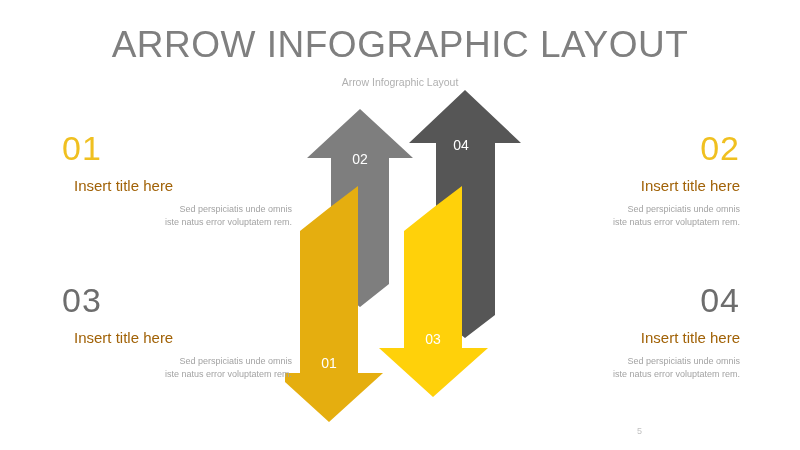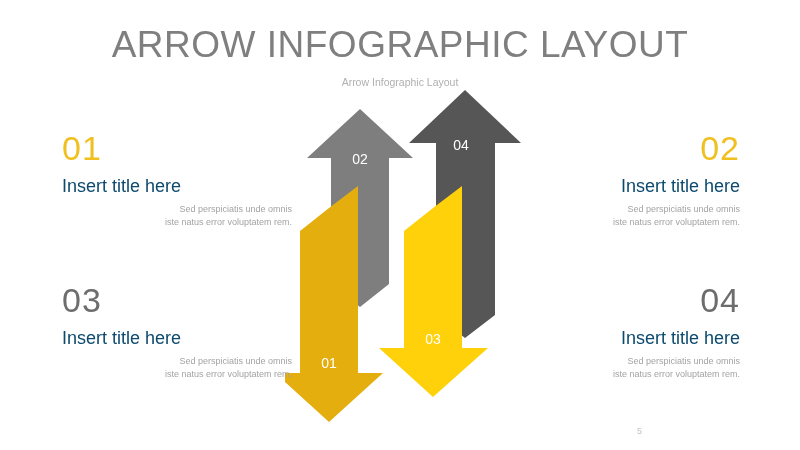--- a/index.html
+++ b/index.html
@@ -58,24 +58,25 @@
     font-size: 34px;
     line-height: 40px;
     font-weight: 400;
     letter-spacing: 1px;
   }
   .num.gold { color: #f0c020; }
   .num.gray { color: #6d6d6d; }
 
   .block .head {
     margin-top: 10px;
-    font-size: 18px;
-    color: #0c4a6e;
+    font-size: 15px;
+    color: #a16207;
     line-height: 16px;
     font-weight: 400;
+    margin-left: 12px;
   }
   .block .body {
     margin-top: 9px;
     font-size: 9px;
     color: #a3a3a3;
     line-height: 13px;
     font-weight: 400;
     text-align: right;
   }
 

